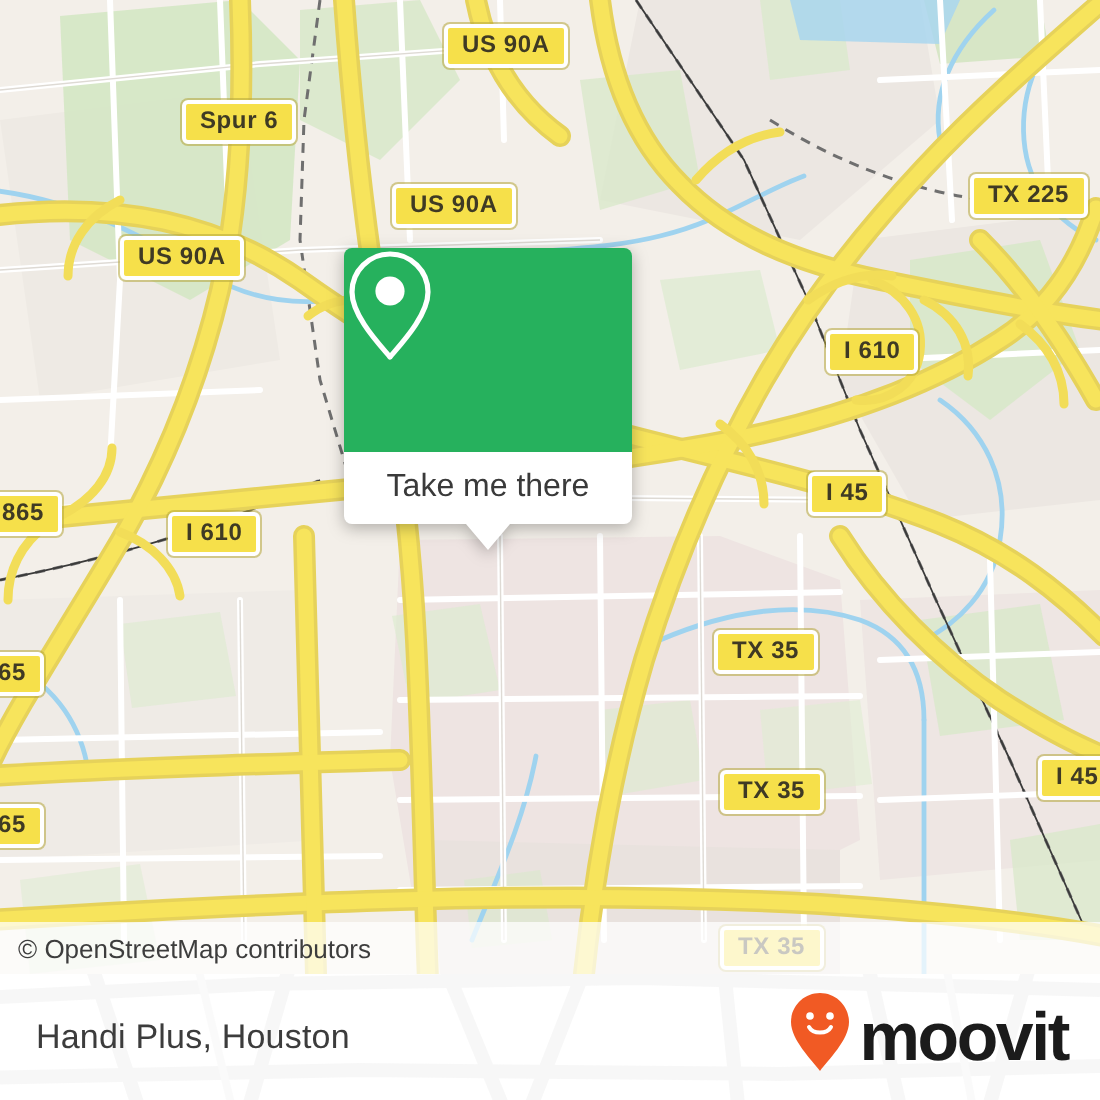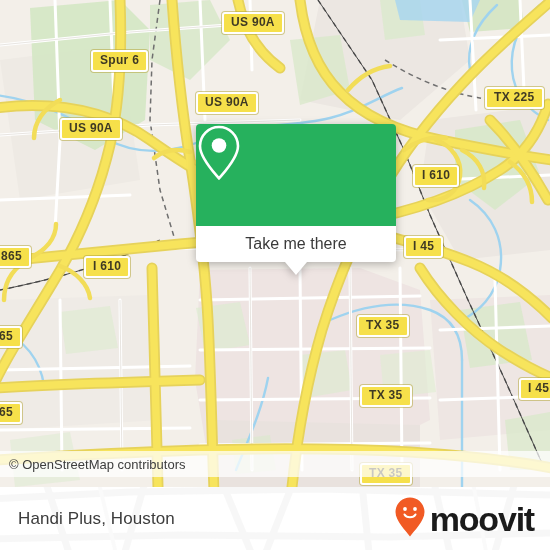--- a/index.html
+++ b/index.html
@@ -13,26 +13,26 @@
   #map svg{position:absolute;left:0;top:0;}
 
   
   .shield{position:absolute;background:#f6e04a;border:2px solid #ffffff;
           border-radius:3px;color:#3f3a24;font-size:12px;font-weight:bold;
           letter-spacing:.3px;padding:2px 7px 3px 7px;line-height:13px;
           white-space:nowrap;box-sizing:border-box;
           box-shadow:0 0 0 1px rgba(180,165,60,.55);}
 
   
-  #attrib{position:absolute;left:0;bottom:10px;height:26px;width:100%;
+  #attrib{position:absolute;left:0;bottom:0;height:26px;width:100%;
           background:rgba(255,255,255,.72);display:flex;align-items:center;}
   #attrib span{font-size:13px;color:#3d3d3d;padding-left:9px;}
 
   
-  #card{position:absolute;left:196px;top:124px;width:200px;
+  #card{position:absolute;left:172px;top:124px;width:144px;
         filter:drop-shadow(0 2px 4px rgba(0,0,0,.28));}
   #card-top{background:#26b15d;height:102px;border-radius:4px 4px 0 0;
             display:flex;align-items:center;justify-content:center;}
   #card-bottom{position:relative;background:#fff;height:36px;
                border-radius:0 0 4px 4px;display:flex;align-items:center;
                justify-content:center;}
   #card-bottom .lbl{font-size:16px;color:#3a3a3a;}
   #card-tail{position:absolute;left:50%;margin-left:-11px;top:100%;
              width:0;height:0;border-left:11px solid transparent;
              border-right:11px solid transparent;border-top:13px solid #fff;}

